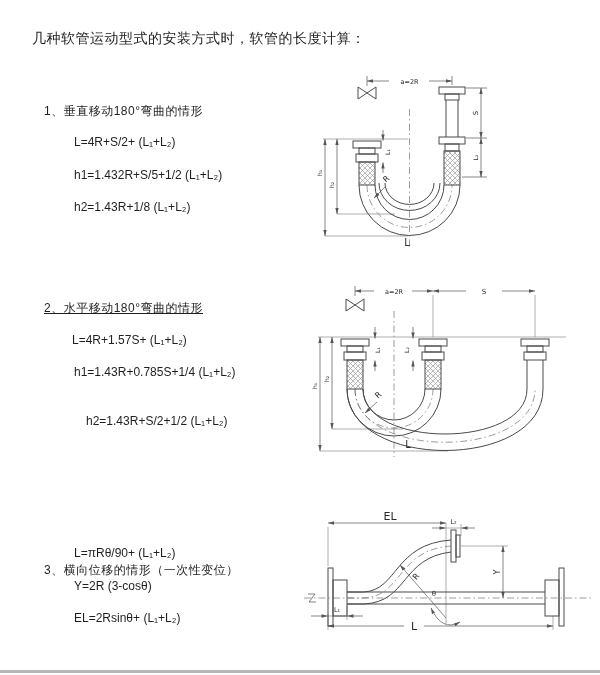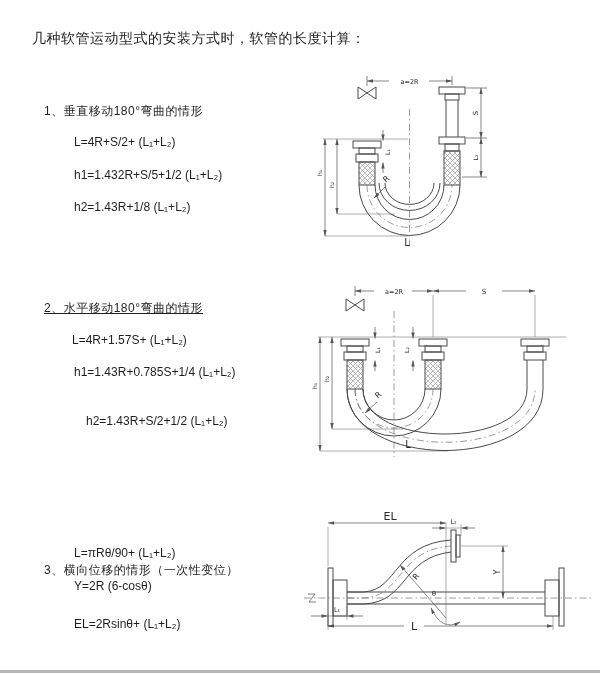--- a/index.html
+++ b/index.html
@@ -31,22 +31,22 @@
 <div class="abs formula" style="left:74px;top:168px;">h1=1.432R+S/5+1/2 (L₁+L₂)</div>
 <div class="abs formula" style="left:74px;top:200px;">h2=1.43R+1/8 (L₁+L₂)</div>
 
 <div class="abs heading" style="left:44px;top:300px;text-decoration:underline;">2、水平移动180°弯曲的情形</div>
 <div class="abs formula" style="left:72px;top:333px;">L=4R+1.57S+ (L₁+L₂)</div>
 <div class="abs formula" style="left:74px;top:365px;">h1=1.43R+0.785S+1/4 (L₁+L₂)</div>
 <div class="abs formula" style="left:86px;top:398px;margin-top:16px;">h2=1.43R+S/2+1/2 (L₁+L₂)</div>
 
 <div class="abs heading" style="left:44px;top:514px;margin-top:48px;">3、横向位移的情形（一次性变位）</div>
 <div class="abs formula" style="left:74px;top:546px;">L=πRθ/90+ (L₁+L₂)</div>
-<div class="abs formula" style="left:74px;top:579px;">Y=2R (6-cosθ)</div>
-<div class="abs formula" style="left:74px;top:611px;margin-top:6px;">EL=2Rsinθ+ (L₁+L₂)</div>
+<div class="abs formula" style="left:74px;top:579px;">Y=2R (3-cosθ)</div>
+<div class="abs formula" style="left:74px;top:611px;">EL=2Rsinθ+ (L₁+L₂)</div>
 
 <svg style="left:315px;top:73px;" width="185" height="185" viewBox="0 0 185 185">
   <defs>
     <pattern id="p1" patternUnits="userSpaceOnUse" width="5" height="5">
       <path d="M0,0 l5,5 M5,0 l-5,5" stroke="#8d8d8d" stroke-width="0.6"></path>
     </pattern>
     <marker id="m1" viewBox="0 -3 9 6" refX="8.6" refY="0" markerWidth="9" markerHeight="6" orient="auto-start-reverse">
       <path d="M9,0 L0,2.4 L0,-2.4 z" fill="#555"></path>
     </marker>
   </defs>

